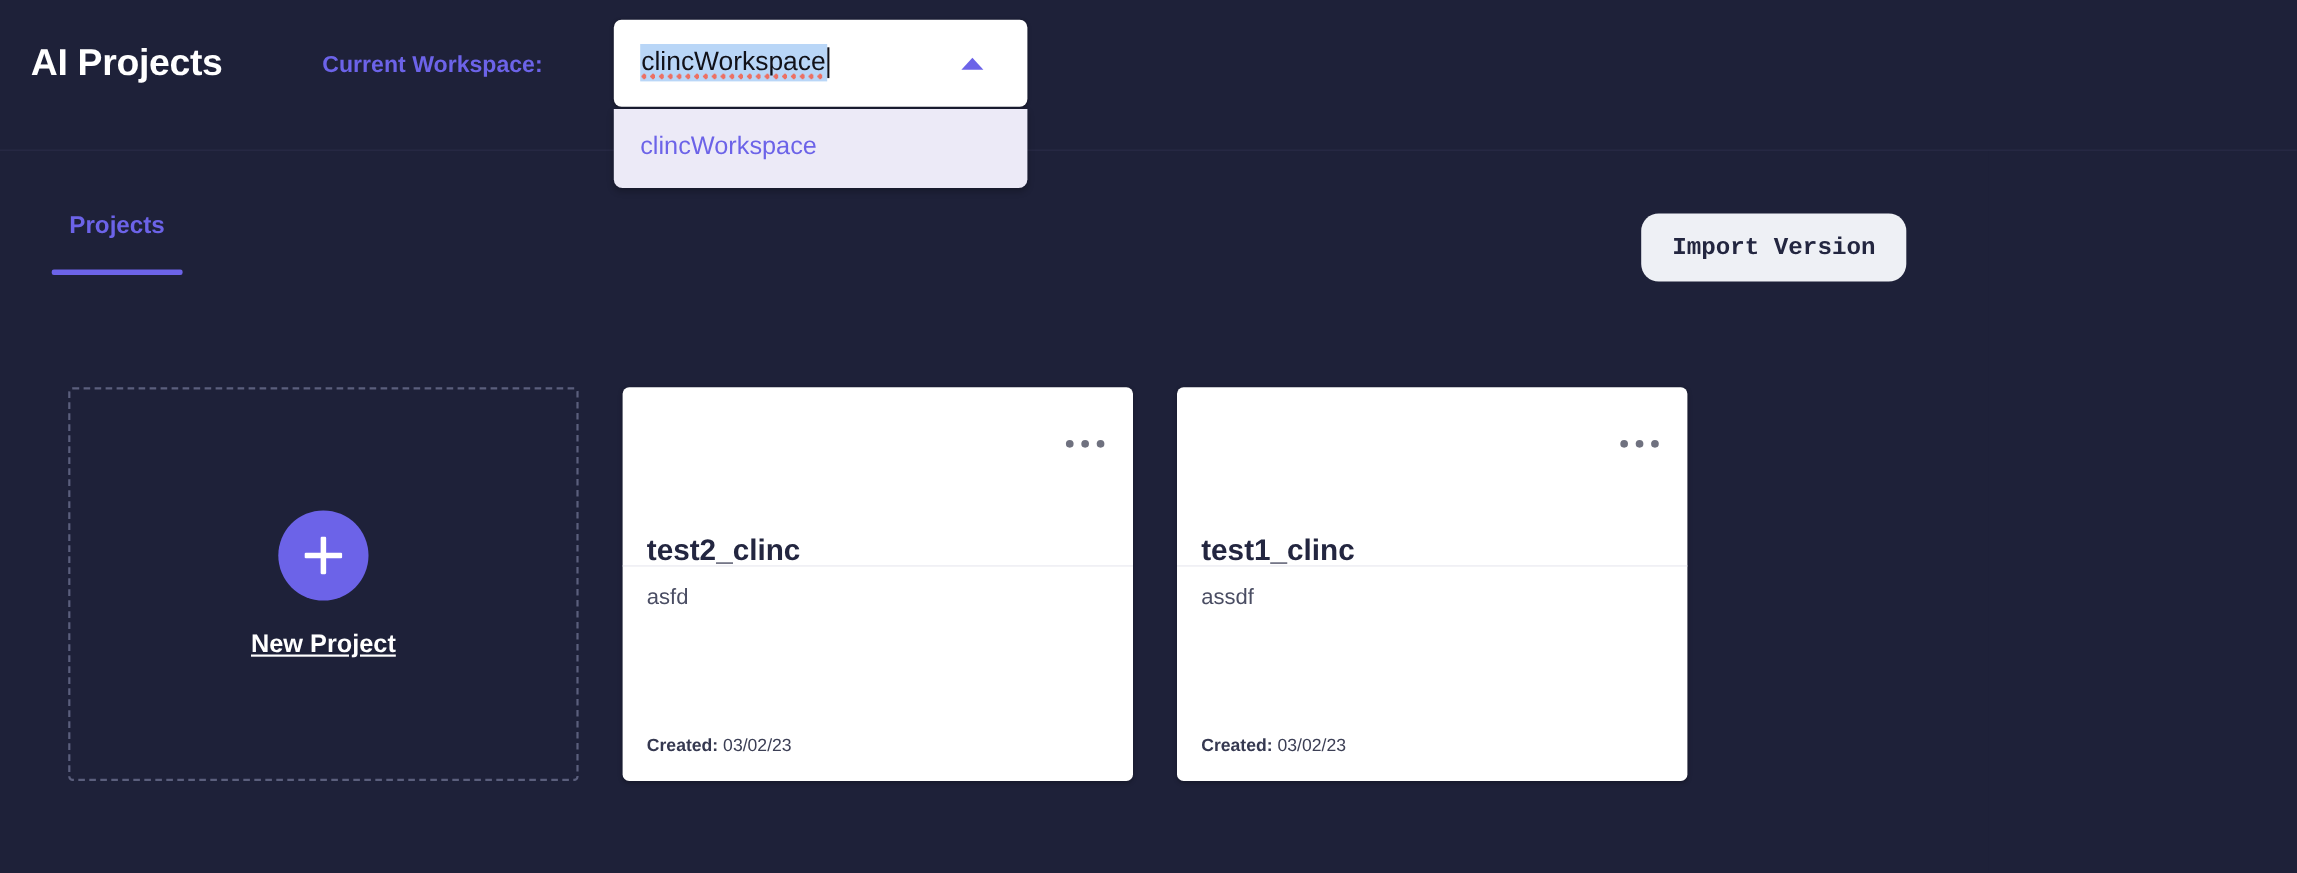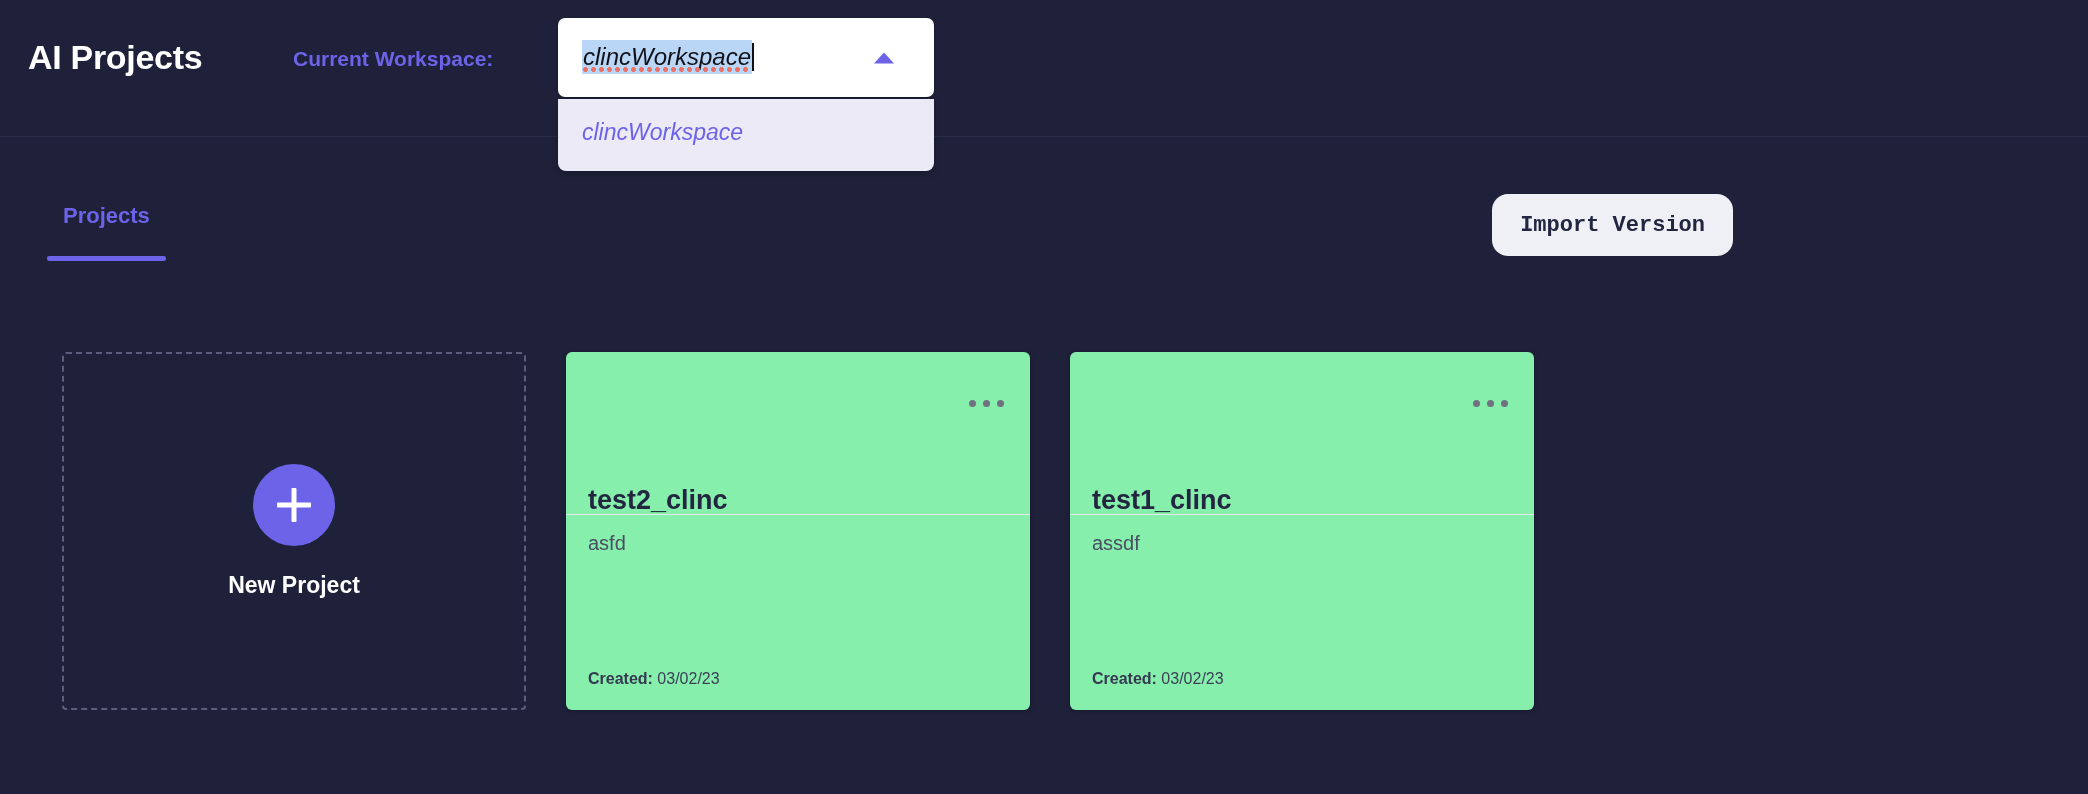--- a/index.html
+++ b/index.html
@@ -57,21 +57,20 @@
     text-align: right;
   }
 
   
   .ws-select {
     position: absolute;
     left: 558px;
     top: 18px;
     width: 376px;
     z-index: 40;
-    font-style: italic;
   }
 
   .ws-control {
     position: relative;
     width: 376px;
     height: 79px;
     background: #ffffff;
     border-radius: 7px;
     box-shadow: 0 1px 3px rgba(0,0,0,0.28);
   }
@@ -148,21 +147,21 @@
     font-size: 23px;
     color: #6c63e8;
     cursor: pointer;
     white-space: nowrap;
   }
 
   
   .tabs {
     position: absolute;
     left: 63px;
-    top: 203px;
+    top: 192px;
     display: flex;
     align-items: flex-end;
   }
 
   .tab {
     position: relative;
     padding: 0 0 32px 0;
     font-size: 22px;
     cursor: pointer;
     white-space: nowrap;
@@ -259,28 +258,29 @@
     left: 50%; top: 50%;
     width: 5px; height: 34px;
     transform: translate(-50%, -50%);
   }
 
   .new-card-label {
     font-size: 23px;
     font-weight: bold;
     color: #ffffff;
     white-space: nowrap;
+    text-decoration: underline;
   }
 
   
   .project-card {
     position: relative;
     width: 464px;
     height: 358px;
-    background: #86efac;
+    background: #ffffff;
     border-radius: 6px;
     box-shadow: 0 1px 4px rgba(0,0,0,0.25);
     cursor: pointer;
     display: flex;
     flex-direction: column;
     text-decoration: underline;
   }
 
   .card-menu {
     position: absolute;

